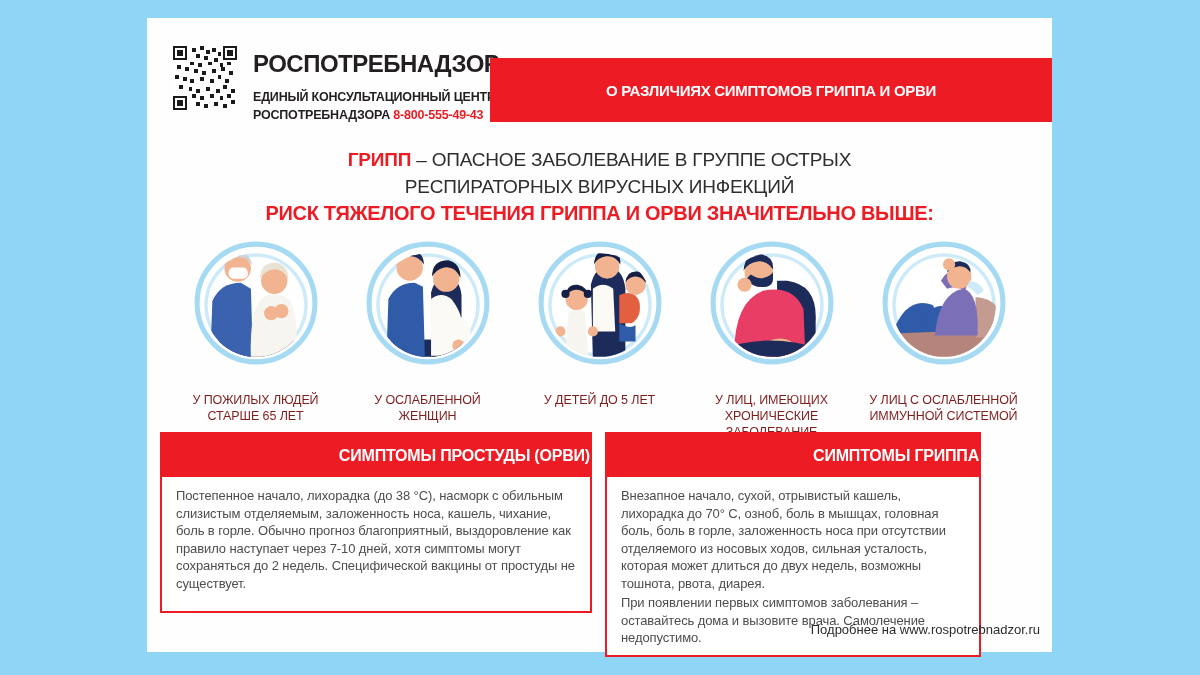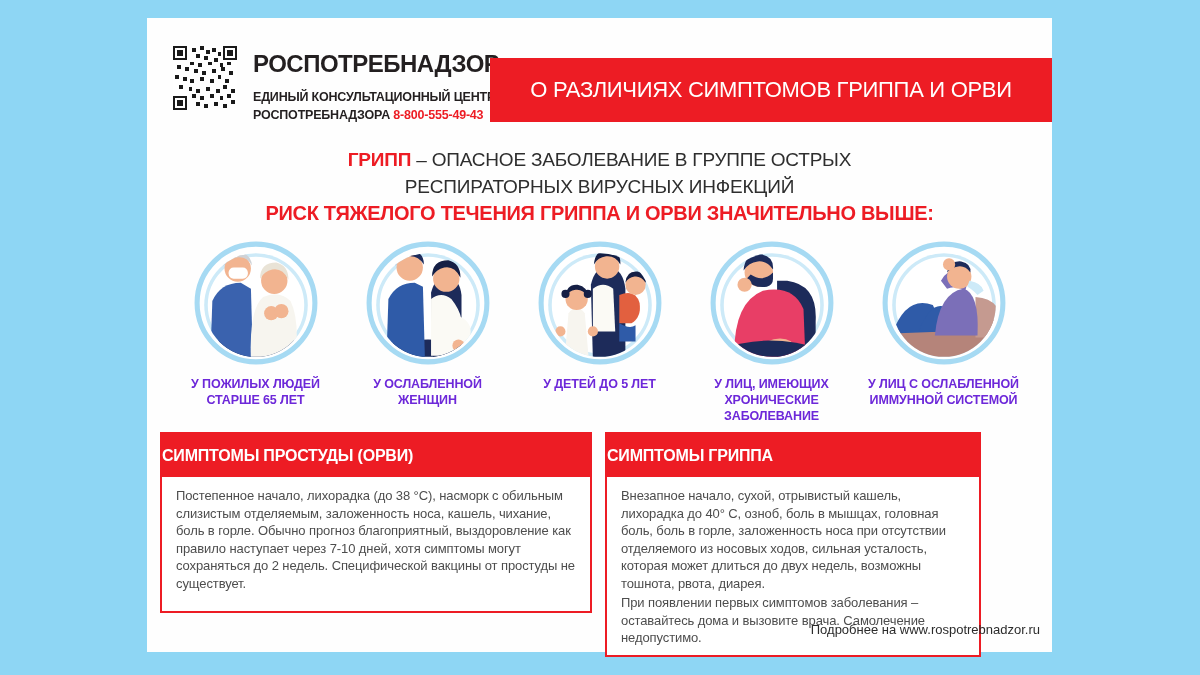--- a/index.html
+++ b/index.html
@@ -8,38 +8,38 @@
   .card { position:absolute; left:147px; top:18px; width:905px; height:634px; background:#fefefe; }
 
   
   .qr { position:absolute; left:26px; top:28px; width:64px; height:64px; }
   .org-name { position:absolute; left:106px; top:32px; font-size:24px; font-weight:bold; color:#231f20; letter-spacing:-0.5px; }
   .org-sub { position:absolute; left:106px; top:70px; font-size:12.5px; font-weight:bold; color:#231f20; line-height:18px; letter-spacing:-0.2px; }
   .org-sub .phone { color:#ed1c24; }
 
   .banner { position:absolute; left:343px; top:40px; width:562px; height:64px; background:#ed1c24;
             display:flex; align-items:center; justify-content:center; }
-  .banner-title { color:#fff; font-weight:normal; font-size:22px; letter-spacing:-0.3px; white-space:nowrap; }
+  .banner-title { color:#fff; font-weight:bold; font-size:15px; letter-spacing:-0.3px; white-space:nowrap; }
 
   
   .intro { position:absolute; top:128px; left:0; width:100%; text-align:center; font-size:19px; line-height:27px; color:#2e2e2e; letter-spacing:-0.2px; }
   .intro .term { color:#ed1c24; font-weight:bold; }
   .risk-heading { position:absolute; top:184px; left:0; width:100%; text-align:center; font-size:20px; font-weight:bold; color:#ed1c24; letter-spacing:-0.3px; }
 
   
   .groups { position:absolute; top:218px; left:0; width:100%; display:flex; justify-content:center; }
   .group { width:172px; display:flex; flex-direction:column; align-items:center; }
   .group svg { width:132px; height:132px; display:block; }
-  .caption { margin-top:8px; text-align:center; font-size:12.5px; line-height:16px; color:#6d28d9; letter-spacing:-0.1px;font-weight:bold; }
+  .caption { margin-top:24px; text-align:center; font-size:12.5px; line-height:16px; color:#7f1d1d; letter-spacing:-0.1px; }
 
   
   .sym-box { position:absolute; top:414px; border:2px solid #ed1c24; background:#fff; min-height:181px; }
   .sym-box.left { left:13px; width:432px; }
   .sym-box.right { left:458px; width:376px; }
-  .sym-head { height:43px; background:#ed1c24; display:flex; align-items:center; justify-content:flex-start; }
+  .sym-head { height:43px; background:#ed1c24; display:flex; align-items:center; justify-content:flex-end; }
   .sym-head span { color:#fff; font-weight:bold; font-size:16px; letter-spacing:-0.2px; }
   .sym-body { padding:10px 14px 8px 14px; font-size:13px; line-height:17.5px; color:#4d4d4d; letter-spacing:-0.1px; }
   .sym-body p + p { margin-top:2px; }
 
   .footer { position:absolute; top:604px; right:12px; font-size:13px; color:#2b2b2b; }
 </style>
 </head>
 <body>
 
 <div class="card">
@@ -281,20 +281,20 @@
     <div class="sym-body">
       <p>Постепенное начало, лихорадка (до 38 °C), насморк с обильным слизистым отделяемым, заложенность носа, кашель, чихание, боль в горле. Обычно прогноз благоприятный, выздоровление как правило наступает через 7-10 дней, хотя симптомы могут сохраняться до 2 недель. Специфической вакцины от простуды не существует.</p>
     </div>
   </div>
 
   <div class="sym-box right">
     <div class="sym-head">
       <span>СИМПТОМЫ ГРИППА</span>
     </div>
     <div class="sym-body">
-      <p>Внезапное начало, сухой, отрывистый кашель, лихорадка до 40° С, озноб, боль в мышцах, головная боль, боль в горле, заложенность носа при отсутствии отделяемого из носовых ходов, сильная усталость, которая может длиться до двух недель, возможны тошнота, рвота, диарея.</p>
+      <p>Внезапное начало, сухой, отрывистый кашель, лихорадка до 70° С, озноб, боль в мышцах, головная боль, боль в горле, заложенность носа при отсутствии отделяемого из носовых ходов, сильная усталость, которая может длиться до двух недель, возможны тошнота, рвота, диарея.</p>
       <p>При появлении первых симптомов заболевания – оставайтесь дома и вызовите врача. Самолечение недопустимо.</p>
     </div>
   </div>
 
   <div class="footer">Подробнее на www.rospotrebnadzor.ru</div>
 
 </div>
 
 </body></html>

